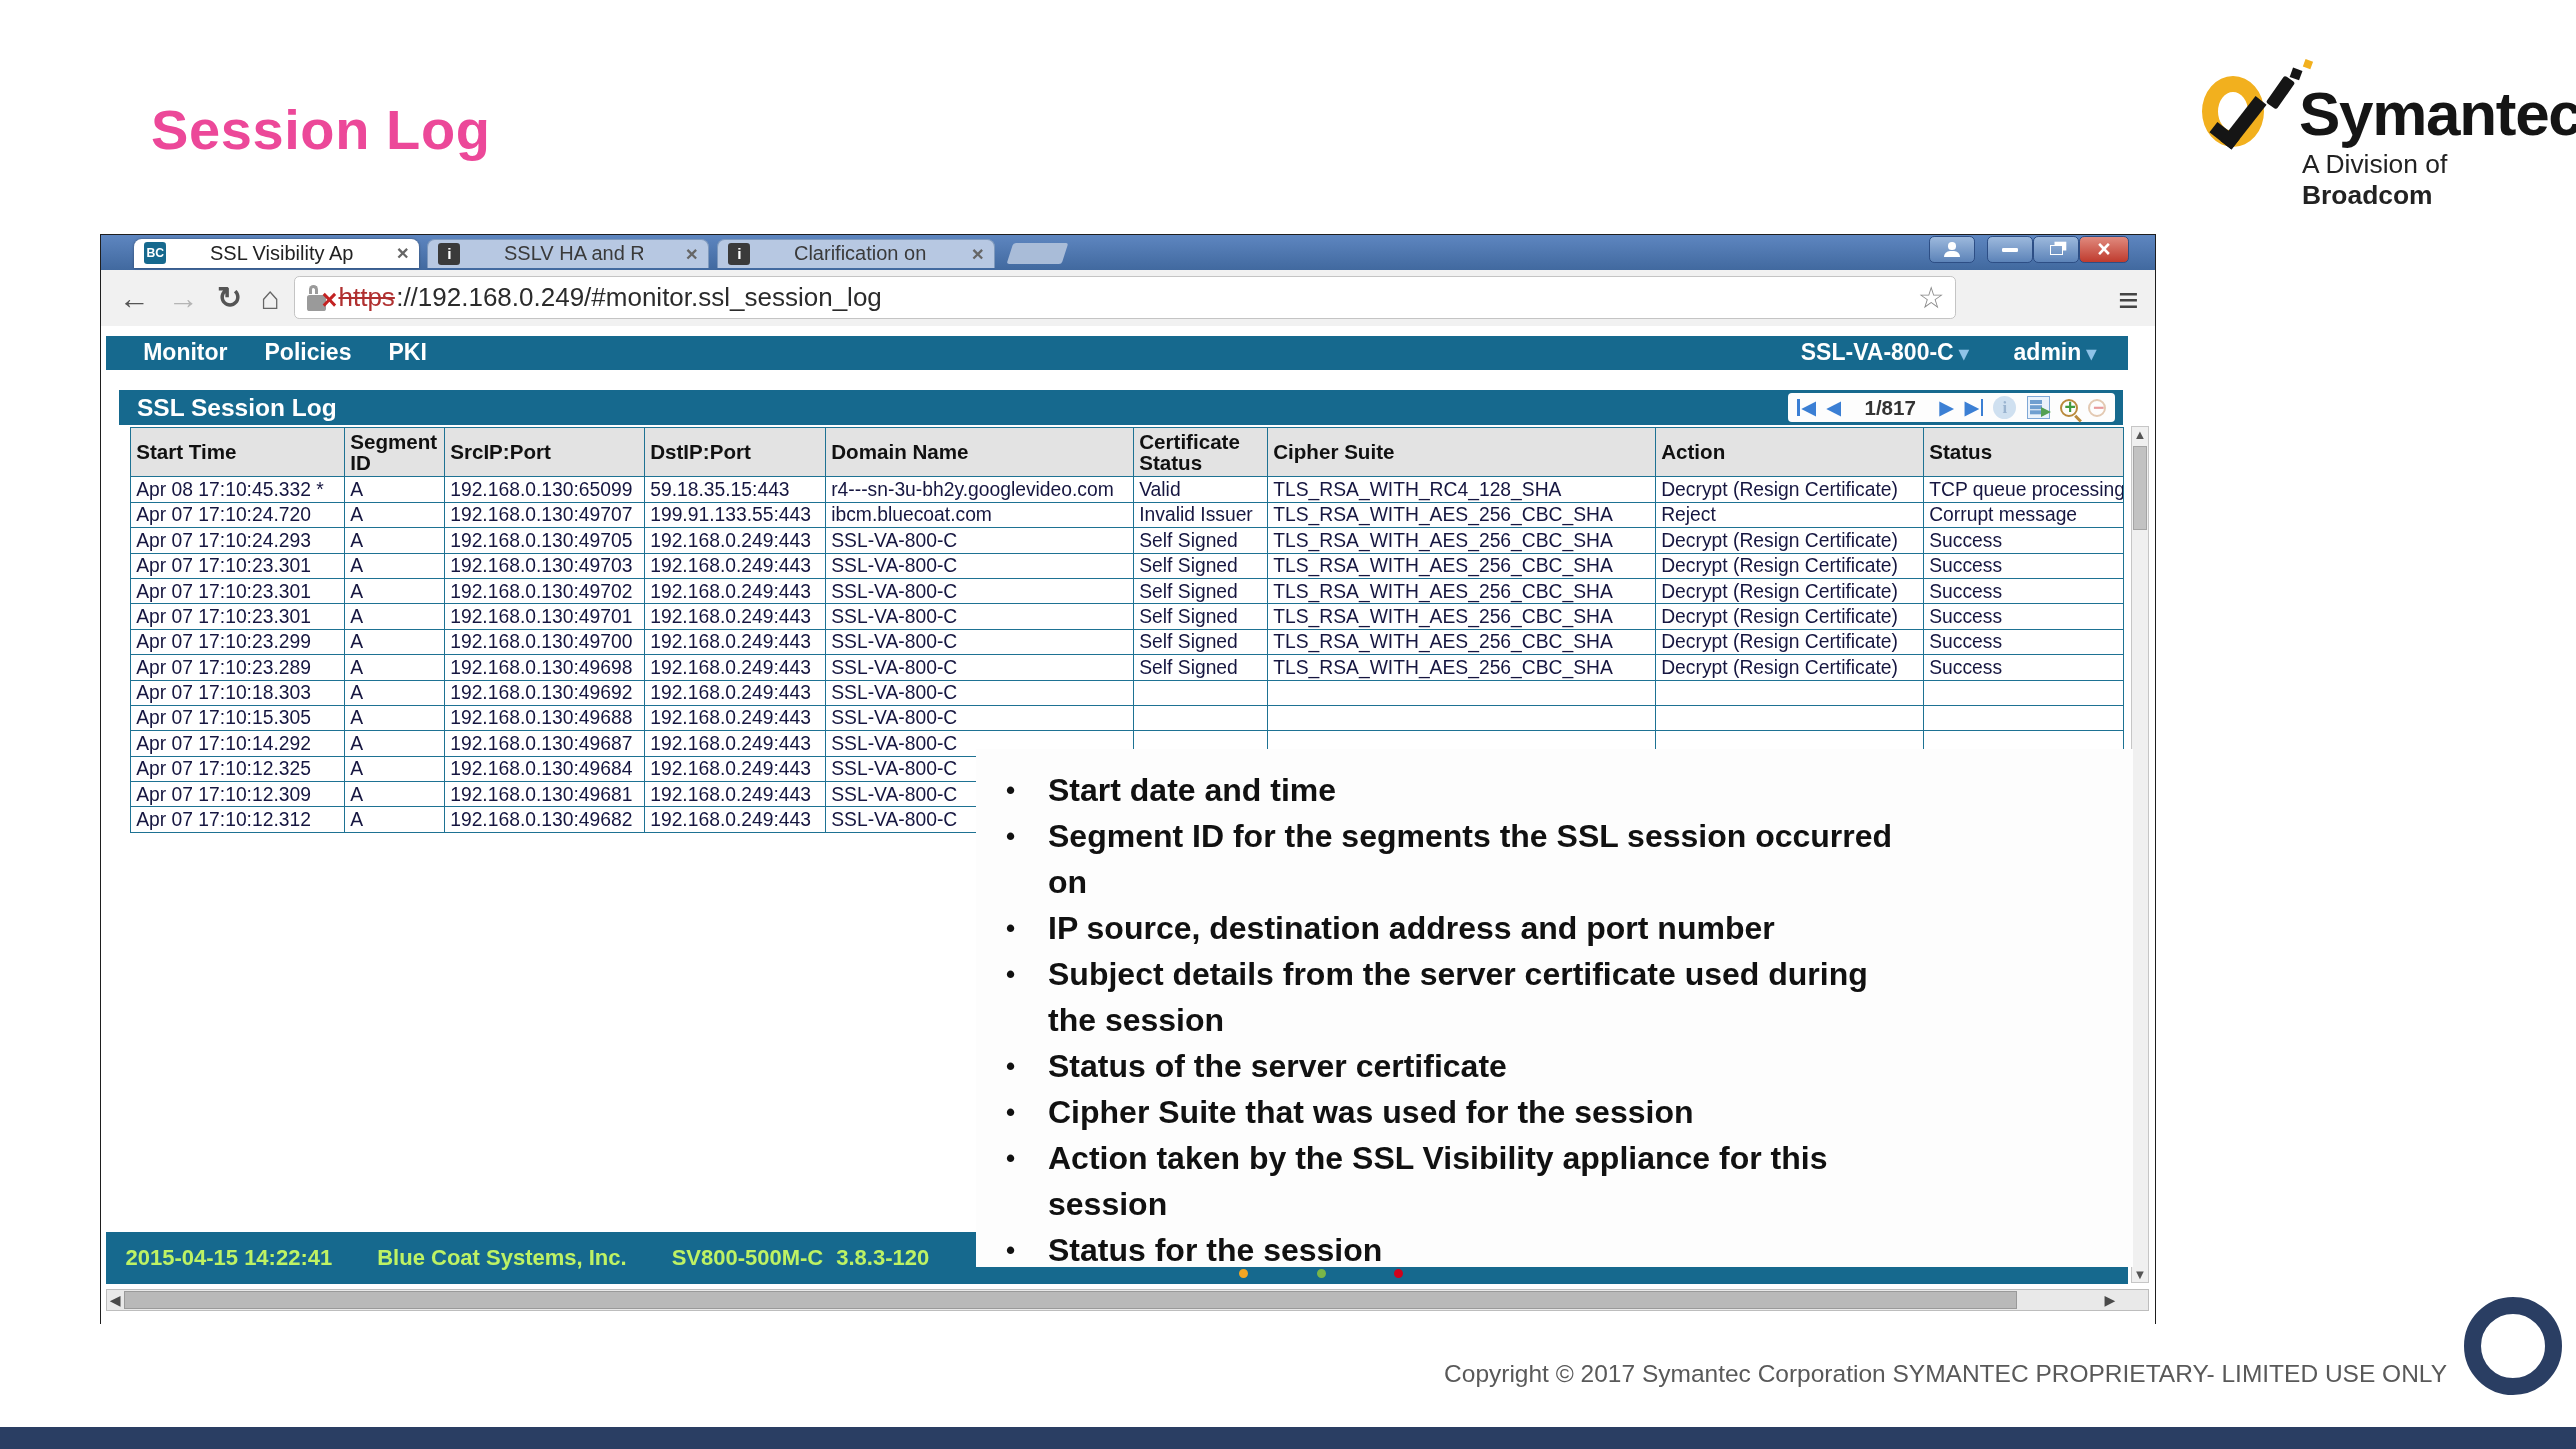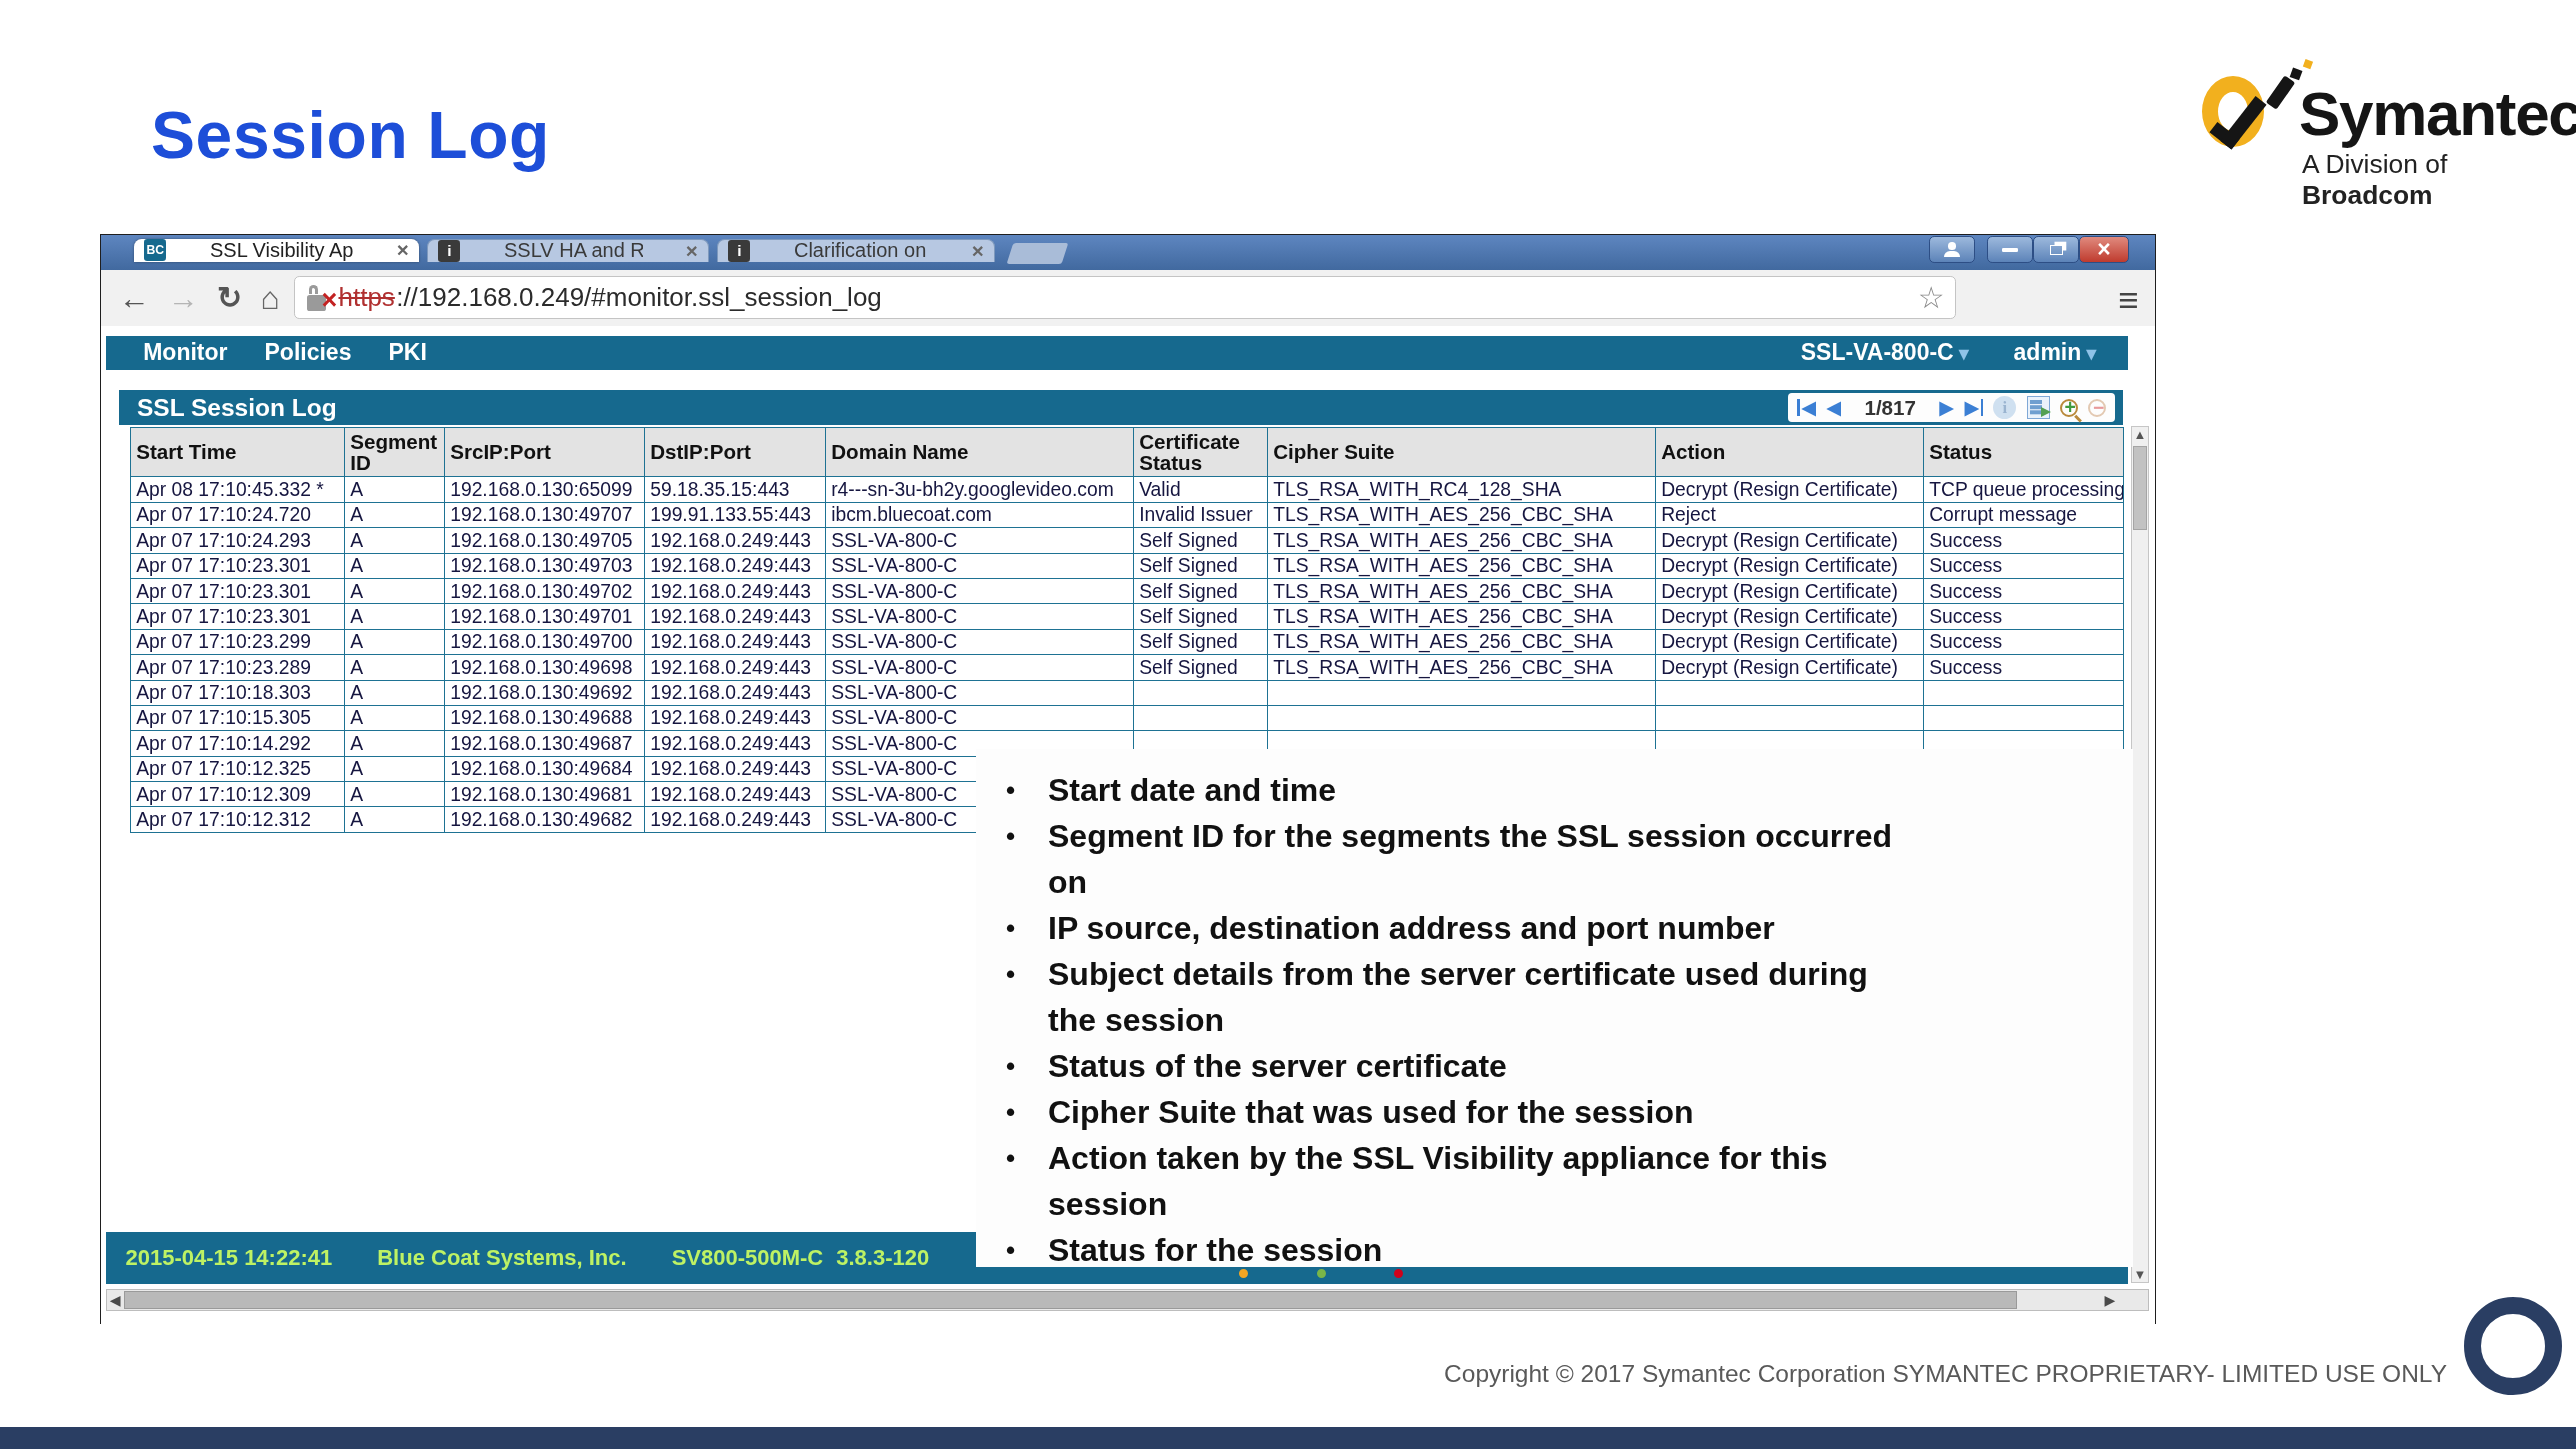--- a/index.html
+++ b/index.html
@@ -1,39 +1,39 @@
 <!DOCTYPE html>
 <html style="font-size:10.3px"><head>
 <meta charset="utf-8">
 <style>
   html,body{margin:0;padding:0;background:#ffffff;}
   *{box-sizing:border-box;font-family:"Liberation Sans",sans-serif;}
   .slide{position:relative;width:2576px;height:1449px;background:#ffffff;overflow:hidden;}
 
   
-  .slide-title{position:absolute;left:151px;top:97px;font-size:66px;font-weight:bold;color:#1d4ed8;letter-spacing:0.6px;}
+  .slide-title{position:absolute;left:151px;top:97px;font-size:56px;font-weight:bold;color:#ec4899;letter-spacing:0.6px;}
   .copyright{position:absolute;top:1360px;right:129px;font-size:24.5px;color:#595959;}
   .bottom-bar{position:absolute;left:0;bottom:0;width:2576px;height:22px;background:#2a3e63;}
   .navy-ring{position:absolute;left:2464px;top:1297px;width:98px;height:98px;border:17.4px solid #2a3e63;border-radius:50%;background:#fff;}
 
   
   .sym-logo{position:absolute;left:2202px;top:64px;width:335px;height:122px;}
   .sym-ring{position:absolute;left:0;top:11.6px;width:62px;height:71px;border:16.7px solid #f2b01e;border-radius:50%;}
   .sym-check{position:absolute;left:22px;top:26px;width:28px;height:57px;border-right:14px solid #151515;border-bottom:13px solid #151515;transform:rotate(38deg);}
   .sym-speck1{position:absolute;left:89px;top:5.2px;width:10.3px;height:10.3px;background:#151515;transform:rotate(20deg);}
   .sym-speck2{position:absolute;left:102px;top:-3.9px;width:7.7px;height:7.7px;background:#f2b01e;transform:rotate(20deg);}
   .sym-tail{position:absolute;left:72px;top:11.6px;width:13px;height:33px;background:#151515;transform:rotate(35deg);border-radius:2.6px;}
   .sym-word{position:absolute;left:97px;top:14px;font-size:62px;font-weight:bold;color:#151515;letter-spacing:-1.3px;}
   .sym-div{position:absolute;left:100px;top:85px;font-size:26.4px;color:#222222;}
   .sym-div b{font-weight:bold;}
 
   
   .browser{position:absolute;left:100px;top:234px;width:2056px;height:1090px;border:1.9px solid #1e1e1e;background:#ffffff;}
   .tabstrip{position:absolute;left:0;top:0;width:100%;height:35px;background:linear-gradient(180deg,#5e86c0,#41699f);}
-  .tab{position:absolute;top:3.9px;height:23px;border-radius:7.7px 7.7px 0 0;display:flex;align-items:center;padding:0 10.3px;font-size:20px;gap:36px;}
+  .tab{position:absolute;top:3.9px;height:29px;border-radius:7.7px 7.7px 0 0;display:flex;align-items:center;padding:0 10.3px;font-size:20px;gap:36px;}
   .tab.active{left:33px;width:285px;background:#ffffff;color:#222;z-index:3;box-shadow:0 0 2.6px rgba(0,0,0,.4);}
   .tab.inactive{background:#b7c8e2;color:#3a3a3a;border:0.6px solid #7e99bd;border-bottom:none;}
   .tab.t2{left:326px;width:282px;}
   .tab.t3{left:616px;width:278px;}
   .tab .favicon{width:22px;height:22px;margin-right:7.7px;flex:0 0 auto;display:flex;align-items:center;justify-content:center;font-weight:bold;border-radius:3.2px;}
   .fav-bc{background:#16698e;color:#fff;font-size:12.2px;}
   .fav-info{background:#3a3a3a;color:#fff;font-size:15.5px;border-radius:5.2px;}
   .tab-label{flex:1 1 auto;white-space:nowrap;overflow:hidden;}
   .tab-close{margin-left:6.4px;color:#666;font-size:20.6px;font-weight:bold;}
   .newtab{position:absolute;left:909px;top:7.7px;width:55px;height:20.6px;background:#a9bcd8;border-radius:2.6px;transform:skewX(-18deg);}

